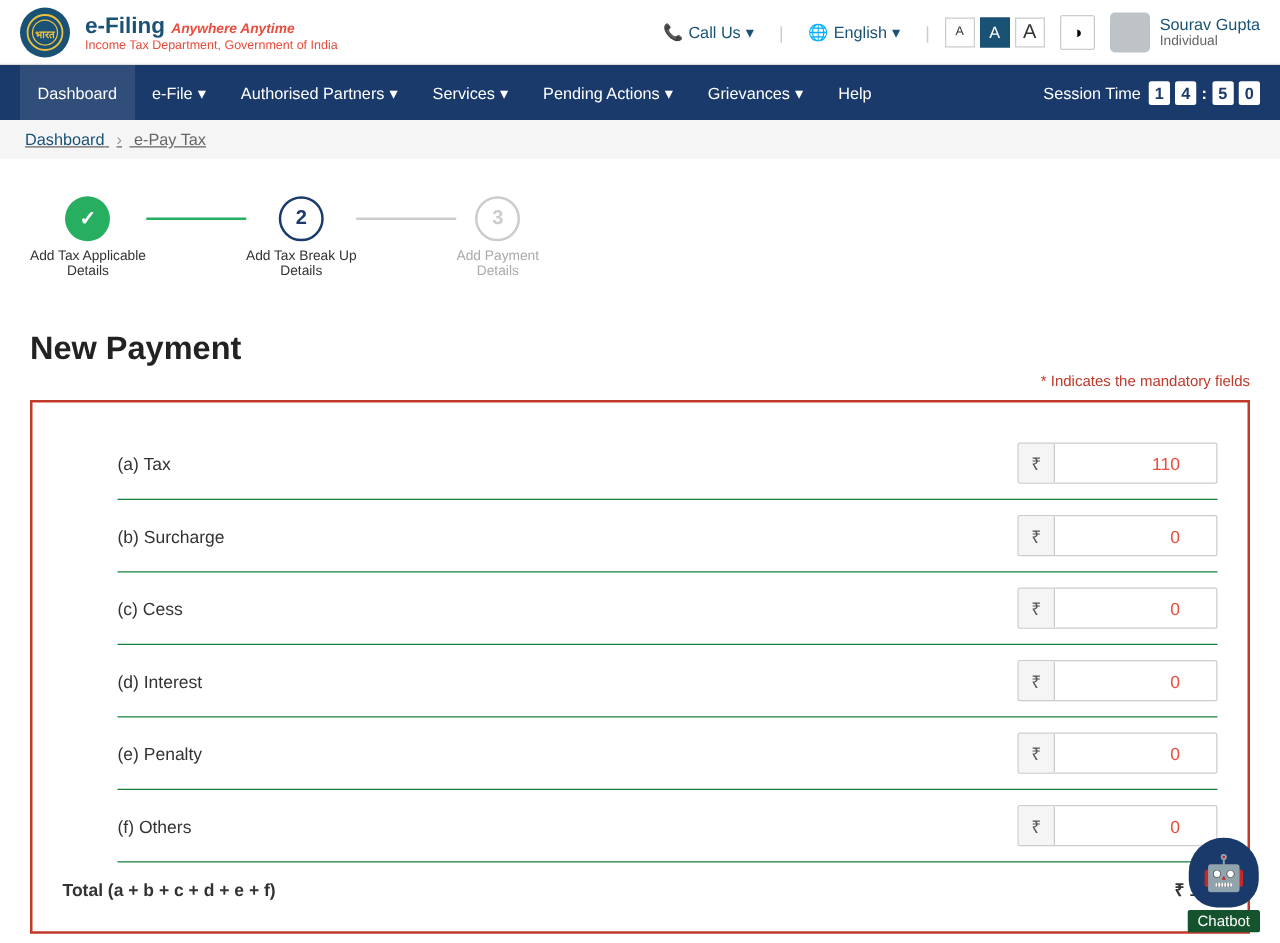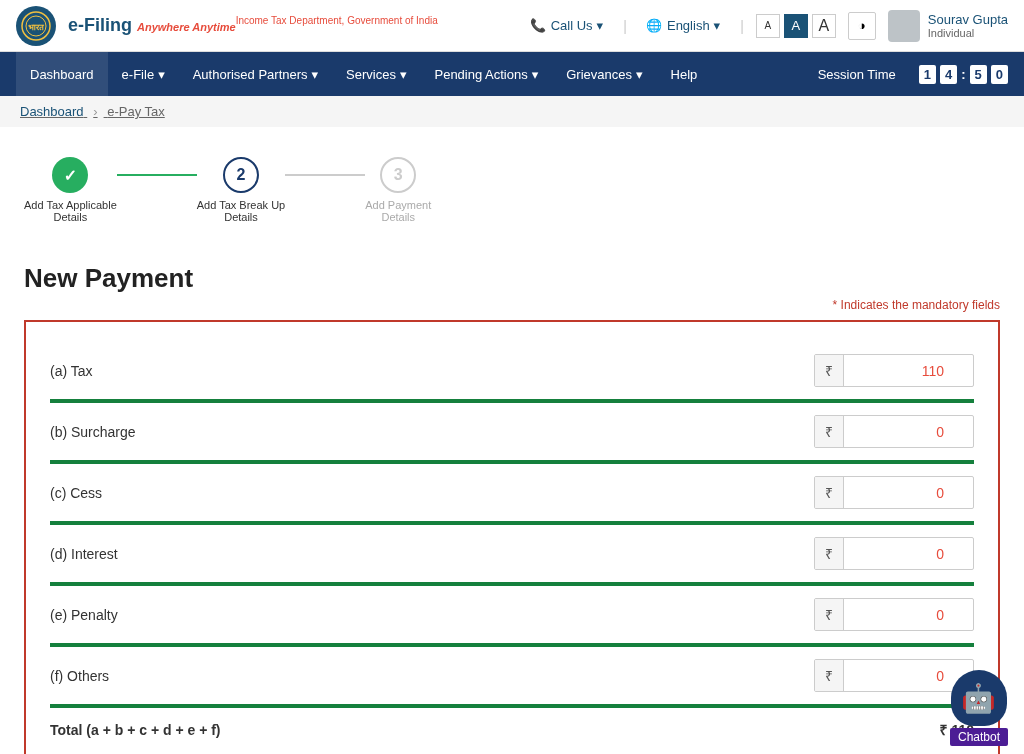--- a/index.html
+++ b/index.html
@@ -16,21 +16,21 @@
       height: 52px;
     }
     .logo-area { display: flex; align-items: center; gap: 12px; }
     .logo-emblem {
       width: 40px; height: 40px;
       background: #1a5276;
       border-radius: 50%;
       display: flex; align-items: center; justify-content: center;
       color: white; font-size: 10px; font-weight: bold;
     }
-    .logo-text { display: flex; flex-direction: row; }
+    .logo-text { display: flex; flex-direction: column; }
     .logo-efiling { font-size: 18px; font-weight: bold; color: #1a5276; }
     .logo-efiling span.anywhere { color: #e74c3c; font-size: 11px; font-style: italic; }
     .logo-sub { font-size: 10px; color: #e74c3c; }
 
     .top-right { display: flex; align-items: center; gap: 12px; }
     .top-btn {
       display: flex; align-items: center; gap: 4px;
       color: #1a5276; font-size: 13px; cursor: pointer;
       border: none; background: none; padding: 4px 8px;
     }
@@ -74,21 +74,21 @@
       cursor: pointer;
       white-space: nowrap;
       border: none; background: none;
       gap: 4px;
     }
     .nav-item.active { background: rgba(255,255,255,0.1); }
     .session-area {
       margin-left: auto;
       color: white;
       font-size: 13px;
-      display: flex; align-items: center; gap: 23px;
+      display: flex; align-items: center; gap: 6px;
     }
     .session-time {
       display: flex; gap: 4px; align-items: center;
     }
     .time-digit {
       background: #fff;
       color: #1a3a6b;
       font-weight: bold;
       padding: 2px 5px;
       border-radius: 2px;
@@ -186,21 +186,22 @@
     .tax-form-box {
       border: 2px solid #c0392b;
       padding: 20px 24px;
       margin-bottom: 20px;
     }
     .tax-row {
       display: flex;
       align-items: center;
       justify-content: space-between;
       padding: 12px 0;
-      border-bottom: 4px solid #15803d;
+      border-bottom: 1px solid #15803d;
+      margin-left: 44px;
     }
     .tax-row:last-of-type { border-bottom: none; }
     .tax-label { font-size: 14px; color: #333; }
     .tax-input-wrap {
       display: flex;
       align-items: center;
       border: 1px solid #ccc;
       border-radius: 2px;
       overflow: hidden;
       width: 160px;
@@ -243,21 +244,21 @@
       width: 56px; height: 56px;
       background: #1a3a6b;
       border-radius: 50% 50% 40% 40%;
       display: flex; align-items: center; justify-content: center;
       color: white; font-size: 22px;
       position: relative;
     }
     .chatbot-label {
       font-size: 12px;
       color: #fff;
-      background: #4c1d95;
+      background: #14532d;
       padding: 2px 8px;
       border-radius: 2px;
       margin-top: 2px;
     }
   </style>
 </head>
 <body>
 
 <div class="top-bar">
   <div class="logo-area">

